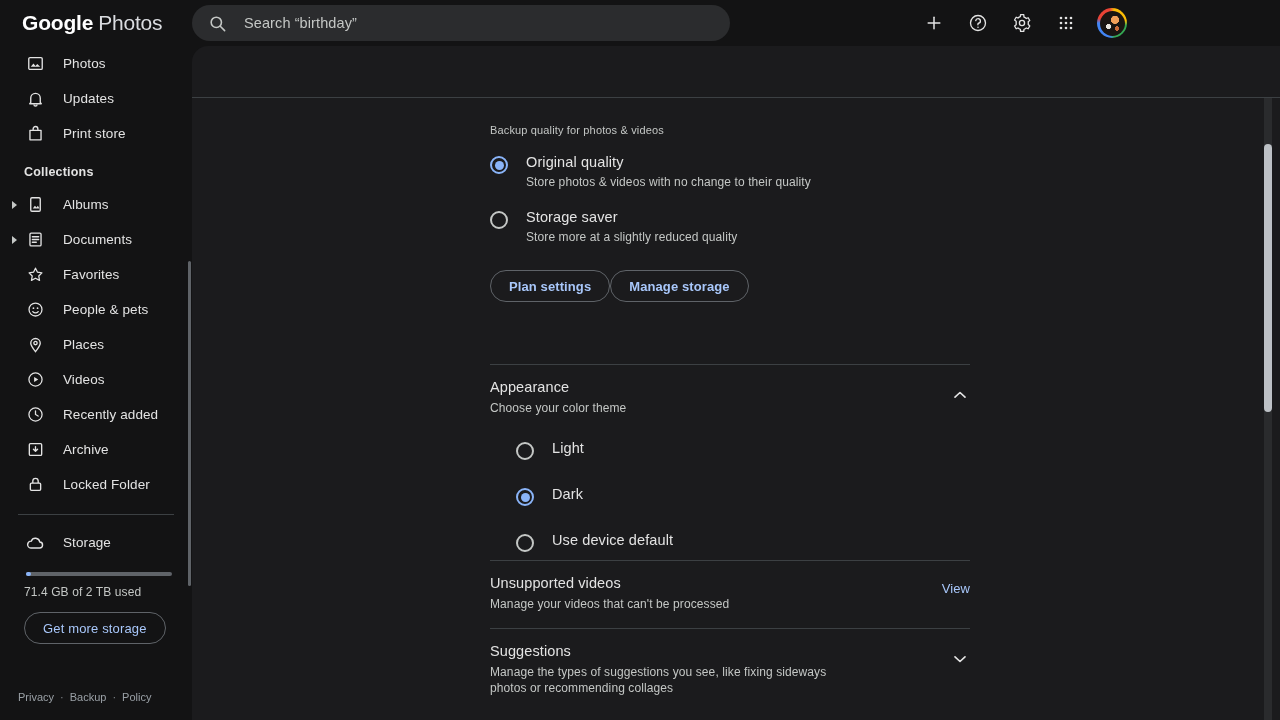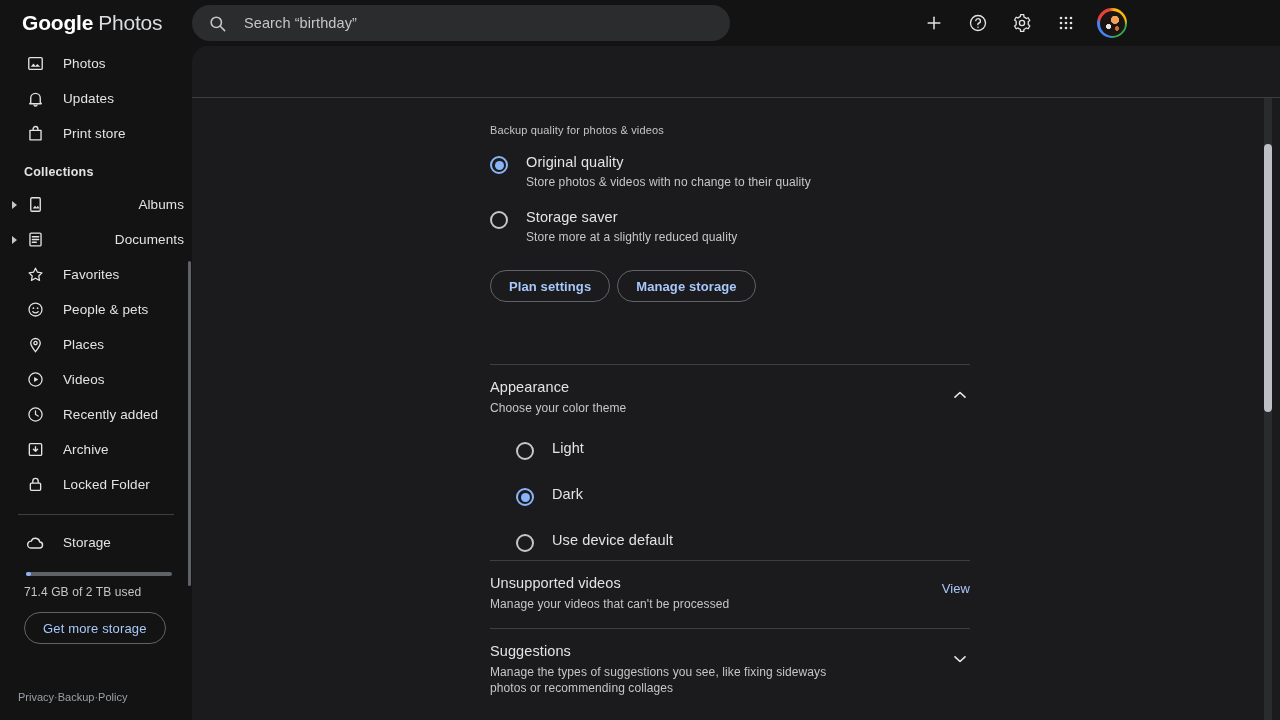--- a/index.html
+++ b/index.html
@@ -74,21 +74,21 @@
     border-radius: 0 18px 18px 0; margin-right: 8px;
   }
   .nav-item .ni-icon {
     width: 22px; height: 22px; display: flex;
     align-items: center; justify-content: center; flex: 0 0 22px;
   }
   .nav-item .ni-label {
     margin-left: 17px; font-size: 13.5px; color: #e3e3e3;
     letter-spacing: 0.1px; white-space: nowrap;
   }
-  .nav-item.indent { padding-left: 24px; justify-content: space-between; }
+  .nav-item.indent { padding-left: 24px; }
   .caret {
     position: absolute; left: 12px; top: 50%; transform: translateY(-50%);
     width: 0; height: 0;
     border-top: 4px solid transparent; border-bottom: 4px solid transparent;
     border-left: 5px solid #c4c7c5;
   }
   .section-label {
     font-size: 12.5px; font-weight: bold; color: #e3e3e3;
     padding-left: 24px; margin-top: 14px; margin-bottom: 8px;
     letter-spacing: 0.2px;
@@ -111,21 +111,21 @@
   }
   .btn-outline {
     display: inline-flex; align-items: center; justify-content: center;
     height: 32px; padding: 0 18px; margin-top: 13px;
     border: 1px solid #5f6368; border-radius: 17px;
     color: #a8c7fa; font-size: 13px; background: transparent;
     cursor: pointer; letter-spacing: 0.15px;
   }
   .footer-links {
     position: absolute; left: 0; top: 645px; width: 192px;
-    padding-left: 18px; display: flex; align-items: center; 
+    padding-left: 18px; display: flex; align-items: center; gap: 6px;
     font-size: 11px; color: #9aa0a6;
   }
   .footer-links .dot { color: #80868b; }
   .footer-links a { color: #9aa0a6; text-decoration: none; cursor: pointer; }
 
   .side-scrollbar {
     position: absolute; left: 188px; top: 215px;
     width: 3px; height: 325px; background: #5f6368; border-radius: 2px;
   }
 
@@ -165,21 +165,21 @@
   .radio.sel { border-color: #8ab4f8; }
   .radio.sel::after {
     content: ""; width: 9px; height: 9px; border-radius: 50%;
     background: #8ab4f8;
   }
   .radio-texts { margin-left: 18px; }
   .radio-title { font-size: 14.5px; color: #e3e3e3; letter-spacing: 0.1px; }
   .radio-sub {
     font-size: 12px; color: #c4c7c5; margin-top: 5px; letter-spacing: 0.1px;
   }
-  .btn-row { display: flex; gap: 7px; margin-top: 26px; }
+  .btn-row { display: flex; margin-top: 26px; }
   .pill-btn {
     height: 32px; padding: 0 18px; border: 1px solid #5f6368;
     border-radius: 17px; color: #a8c7fa; font-size: 13px;
     background: transparent; cursor: pointer;
     display: inline-flex; align-items: center; font-weight: bold;
     letter-spacing: 0.1px; font-family: "Liberation Sans", sans-serif;
   }
   .sec-rule { height: 1px; background: #3c4043; width: 480px; }
   .section {
     position: relative; width: 480px; padding-top: 14px;

